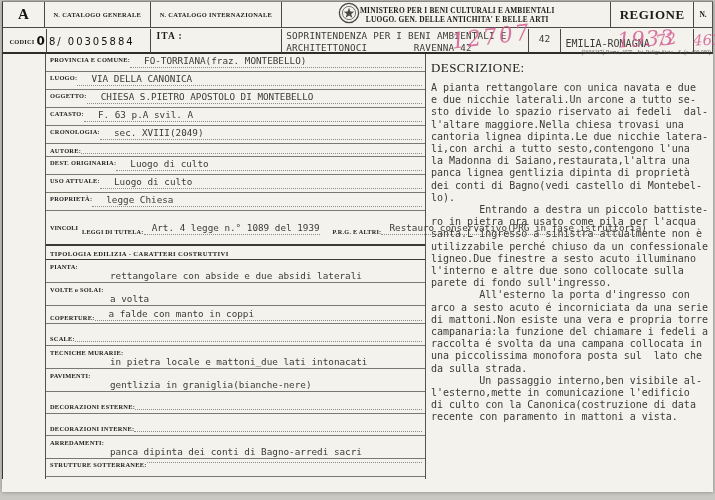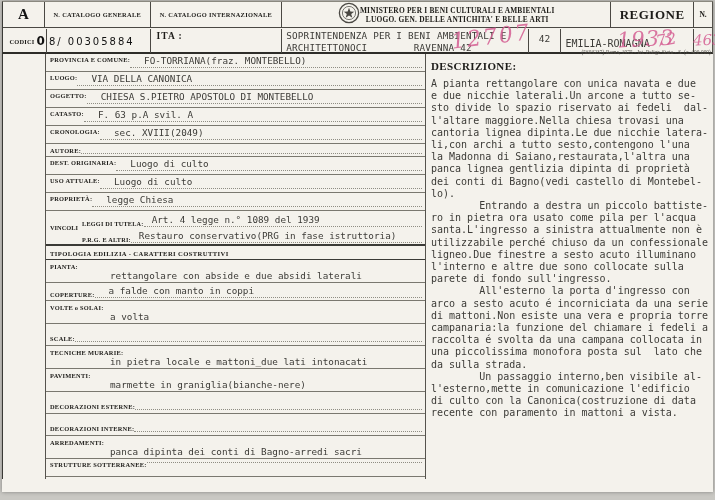--- a/index.html
+++ b/index.html
@@ -63,29 +63,29 @@
         flex-shrink:0;}
   .fval{font-family:"DejaVu Sans Mono",monospace;font-size:9.3px;color:#3c3b37;white-space:nowrap;
         flex:1;border-bottom:1px dotted #8f8d83;padding:0 0 1px 14px;line-height:10px;}
   .frow.stacked .toplbl{display:block;padding-top:1px;}
   .frow.stacked .valline{display:flex;margin-top:1px;}
   .frow.stacked .valline .fval{padding-left:60px;}
   .frow.section .flbl{font-size:6.6px;letter-spacing:.4px;}
   .vincoli-row{height:34px;display:flex;align-items:center;border-bottom:1.5px solid #3a3a36;
                box-sizing:border-box;padding:0 3px 0 4px;}
   .vincoli-row .vlbl{width:32px;font-weight:bold;font-size:6.4px;color:#1c1b18;flex-shrink:0;}
-  .vincoli-sub{flex:1;display:flex;flex-direction:column;gap:1px;}
+  .vincoli-sub{flex:1;display:flex;gap:13px;}
   .vsubrow{display:flex;align-items:flex-end;height:15px;}
   .vsubrow .flbl{font-size:6.2px;}
   .vsubrow .fval{padding-left:8px;}
   
   .desc{flex:1;position:relative;padding:3px 2px 0 5px;box-sizing:border-box;}
   .print-note{position:absolute;right:2px;top:-5px;font-size:5.3px;color:#53514b;
               letter-spacing:.1px;white-space:nowrap;}
-  .desc-label{font-weight:bold;font-size:11px;letter-spacing:.4px;color:#1c1b18;margin-top:3px;}
+  .desc-label{font-weight:normal;font-size:13px;letter-spacing:.4px;color:#1c1b18;margin-top:3px;}
   .desc-text{margin:6px 0 0 0;font-family:"DejaVu Sans Mono",monospace;font-size:10px;
              line-height:12.2px;color:#3c3b37;white-space:pre;}
   
   .emblem{flex-shrink:0;}
 </style>
 </head>
 <body>
 
 <div class="page">
   <div class="paper">
@@ -188,44 +188,44 @@
           </div>
           <div class="frow section">
             <span class="flbl">TIPOLOGIA EDILIZIA - CARATTERI COSTRUTTIVI</span>
           </div>
           <div class="frow stacked">
             <span class="flbl toplbl">PIANTA:</span>
             <div class="valline">
               <span class="fval">rettangolare con abside e due absidi laterali</span>
             </div>
           </div>
+          <div class="frow stacked">
+            <span class="flbl toplbl">VOLTE o SOLAI:</span>
+            <div class="valline">
+              <span class="fval">a volta</span>
+            </div>
+          </div>
           <div class="frow tight">
             <span class="flbl">COPERTURE:</span>
             <span class="fval">a falde con manto in coppi</span>
           </div>
-          <div class="frow stacked">
-            <span class="flbl toplbl">VOLTE o SOLAI:</span>
-            <div class="valline">
-              <span class="fval">a volta</span>
-            </div>
-          </div>
           <div class="frow tall">
             <span class="flbl">SCALE:</span>
             <span class="fval"></span>
           </div>
           <div class="frow stacked">
             <span class="flbl toplbl">TECNICHE MURARIE:</span>
             <div class="valline">
               <span class="fval">in pietra locale e mattoni_due lati intonacati</span>
             </div>
           </div>
           <div class="frow stacked">
             <span class="flbl toplbl">PAVIMENTI:</span>
             <div class="valline">
-              <span class="fval">marmette in graniglia(bianche-nere)</span>
+              <span class="fval">gentlizia in graniglia(bianche-nere)</span>
             </div>
           </div>
           <div class="frow tall">
             <span class="flbl">DECORAZIONI ESTERNE:</span>
             <span class="fval"></span>
           </div>
           <div class="frow tall">
             <span class="flbl">DECORAZIONI INTERNE:</span>
             <span class="fval"></span>
           </div>

